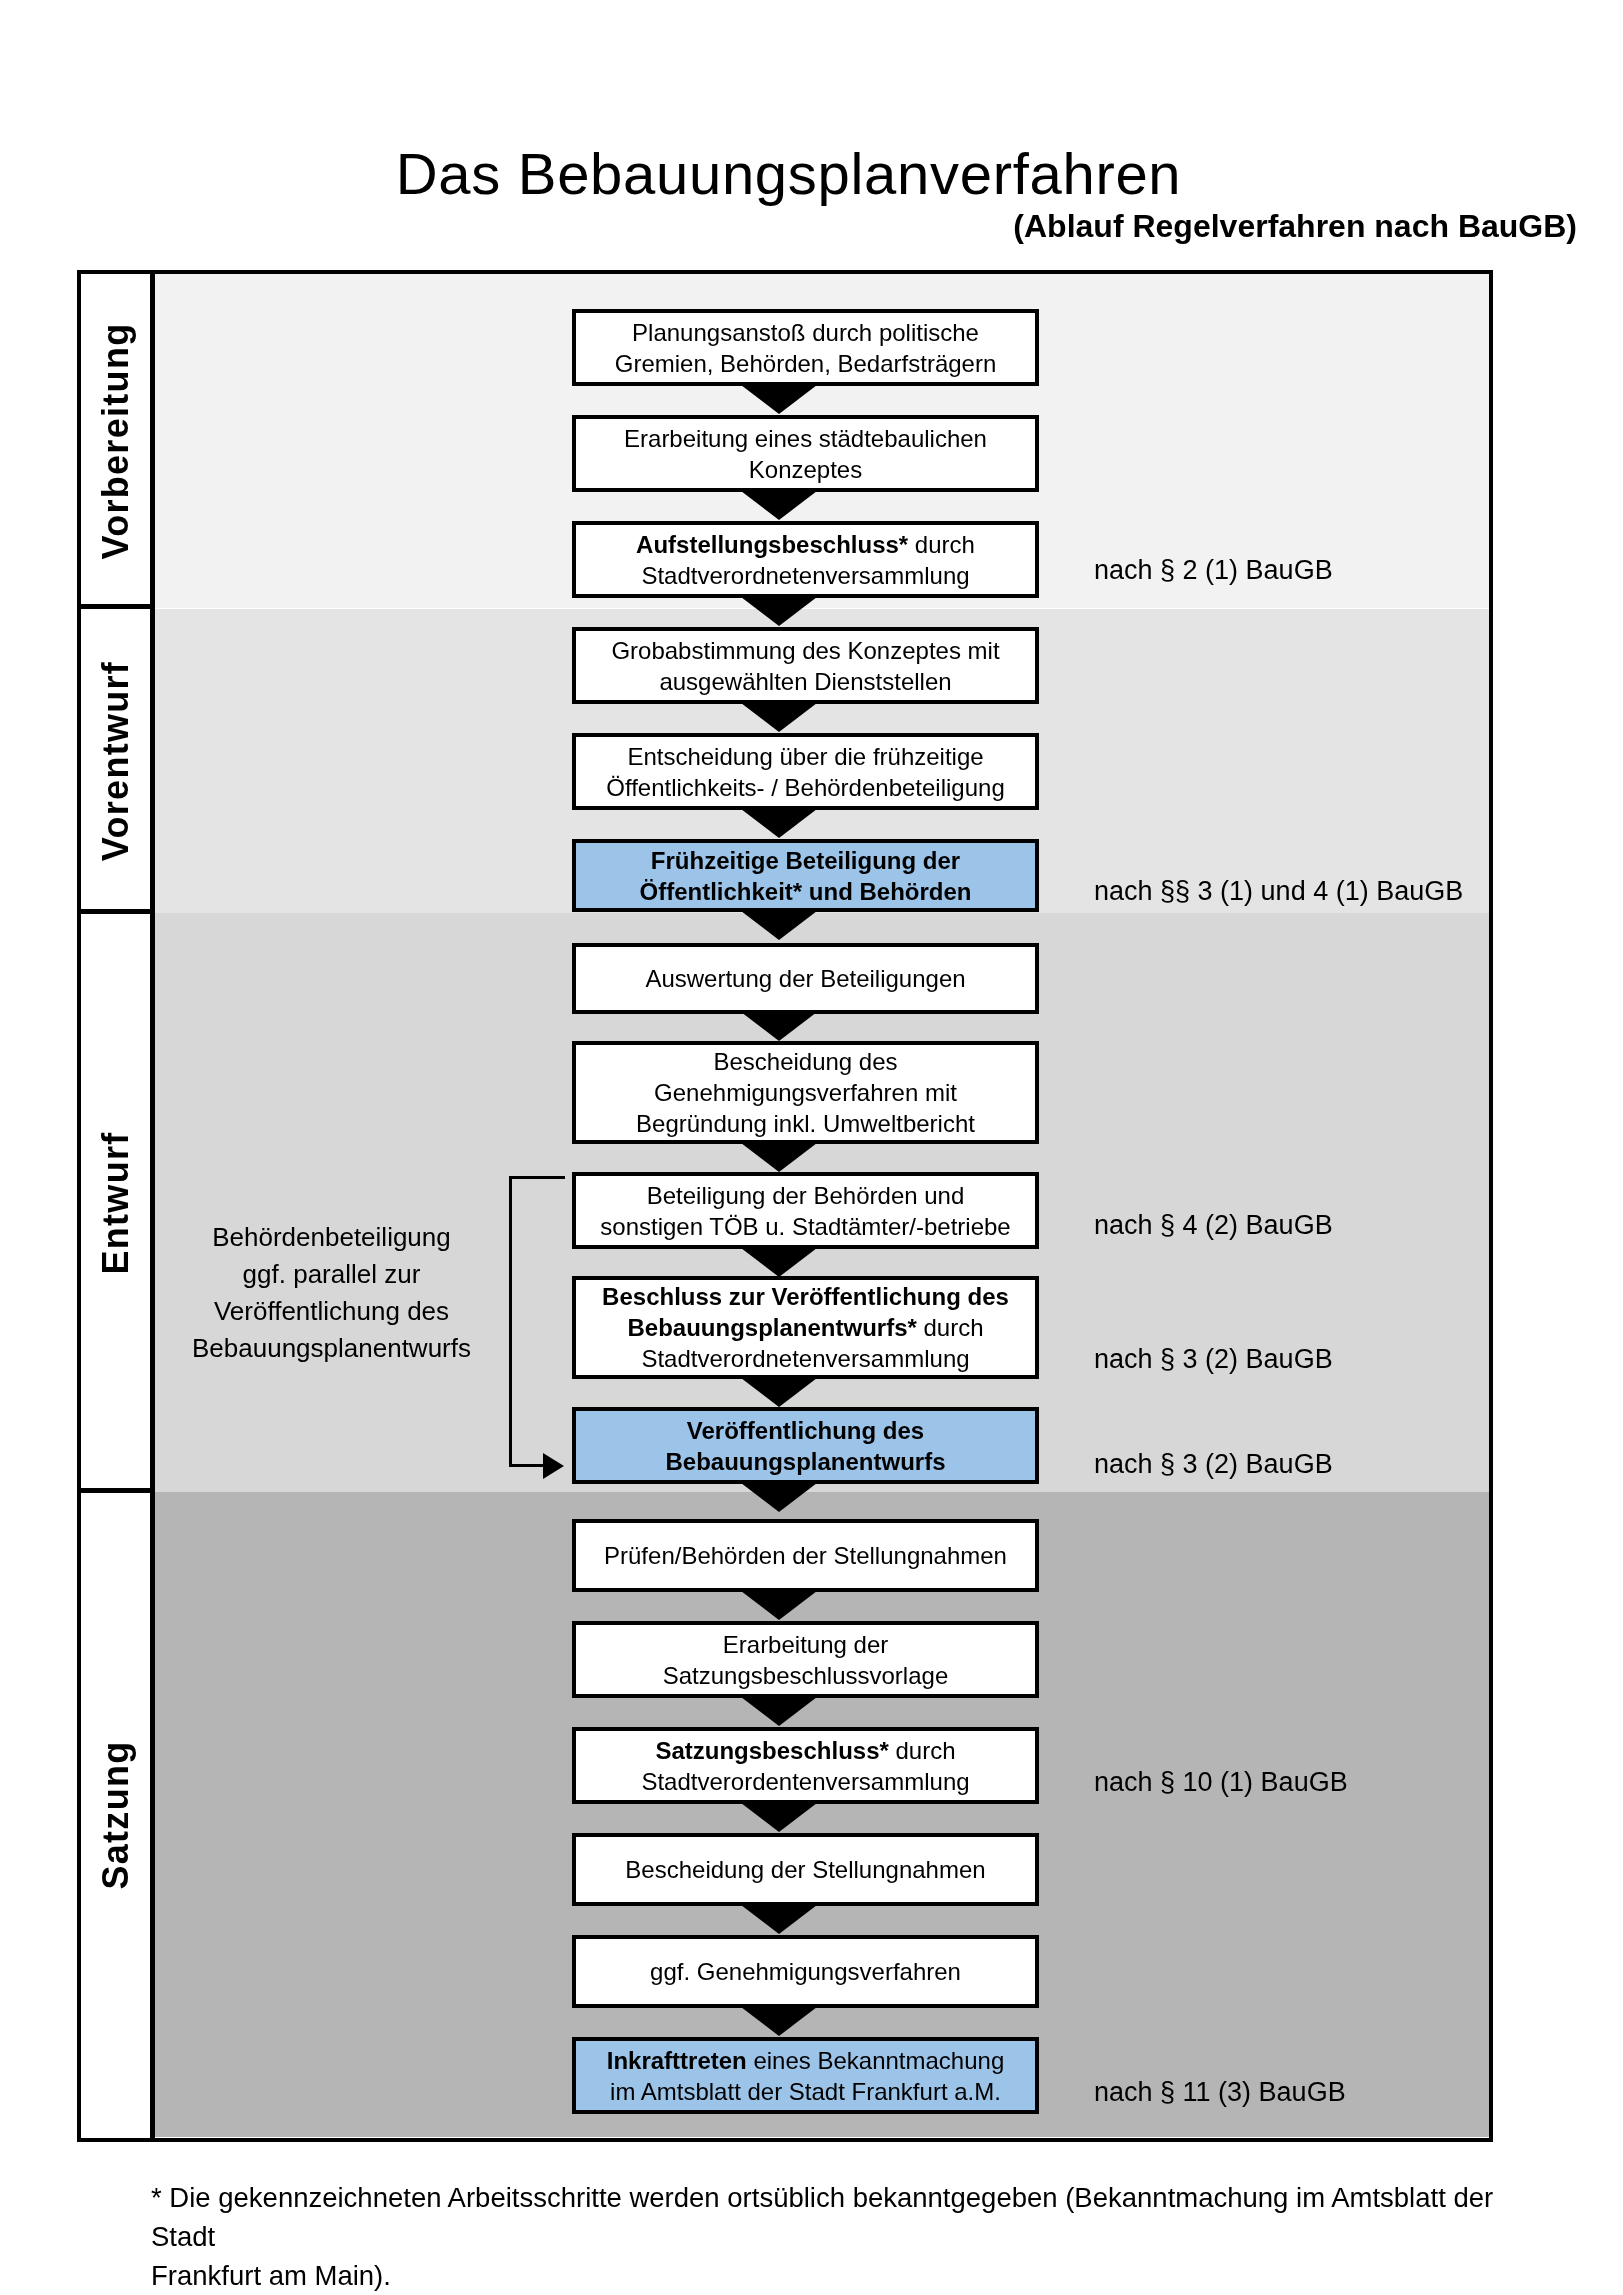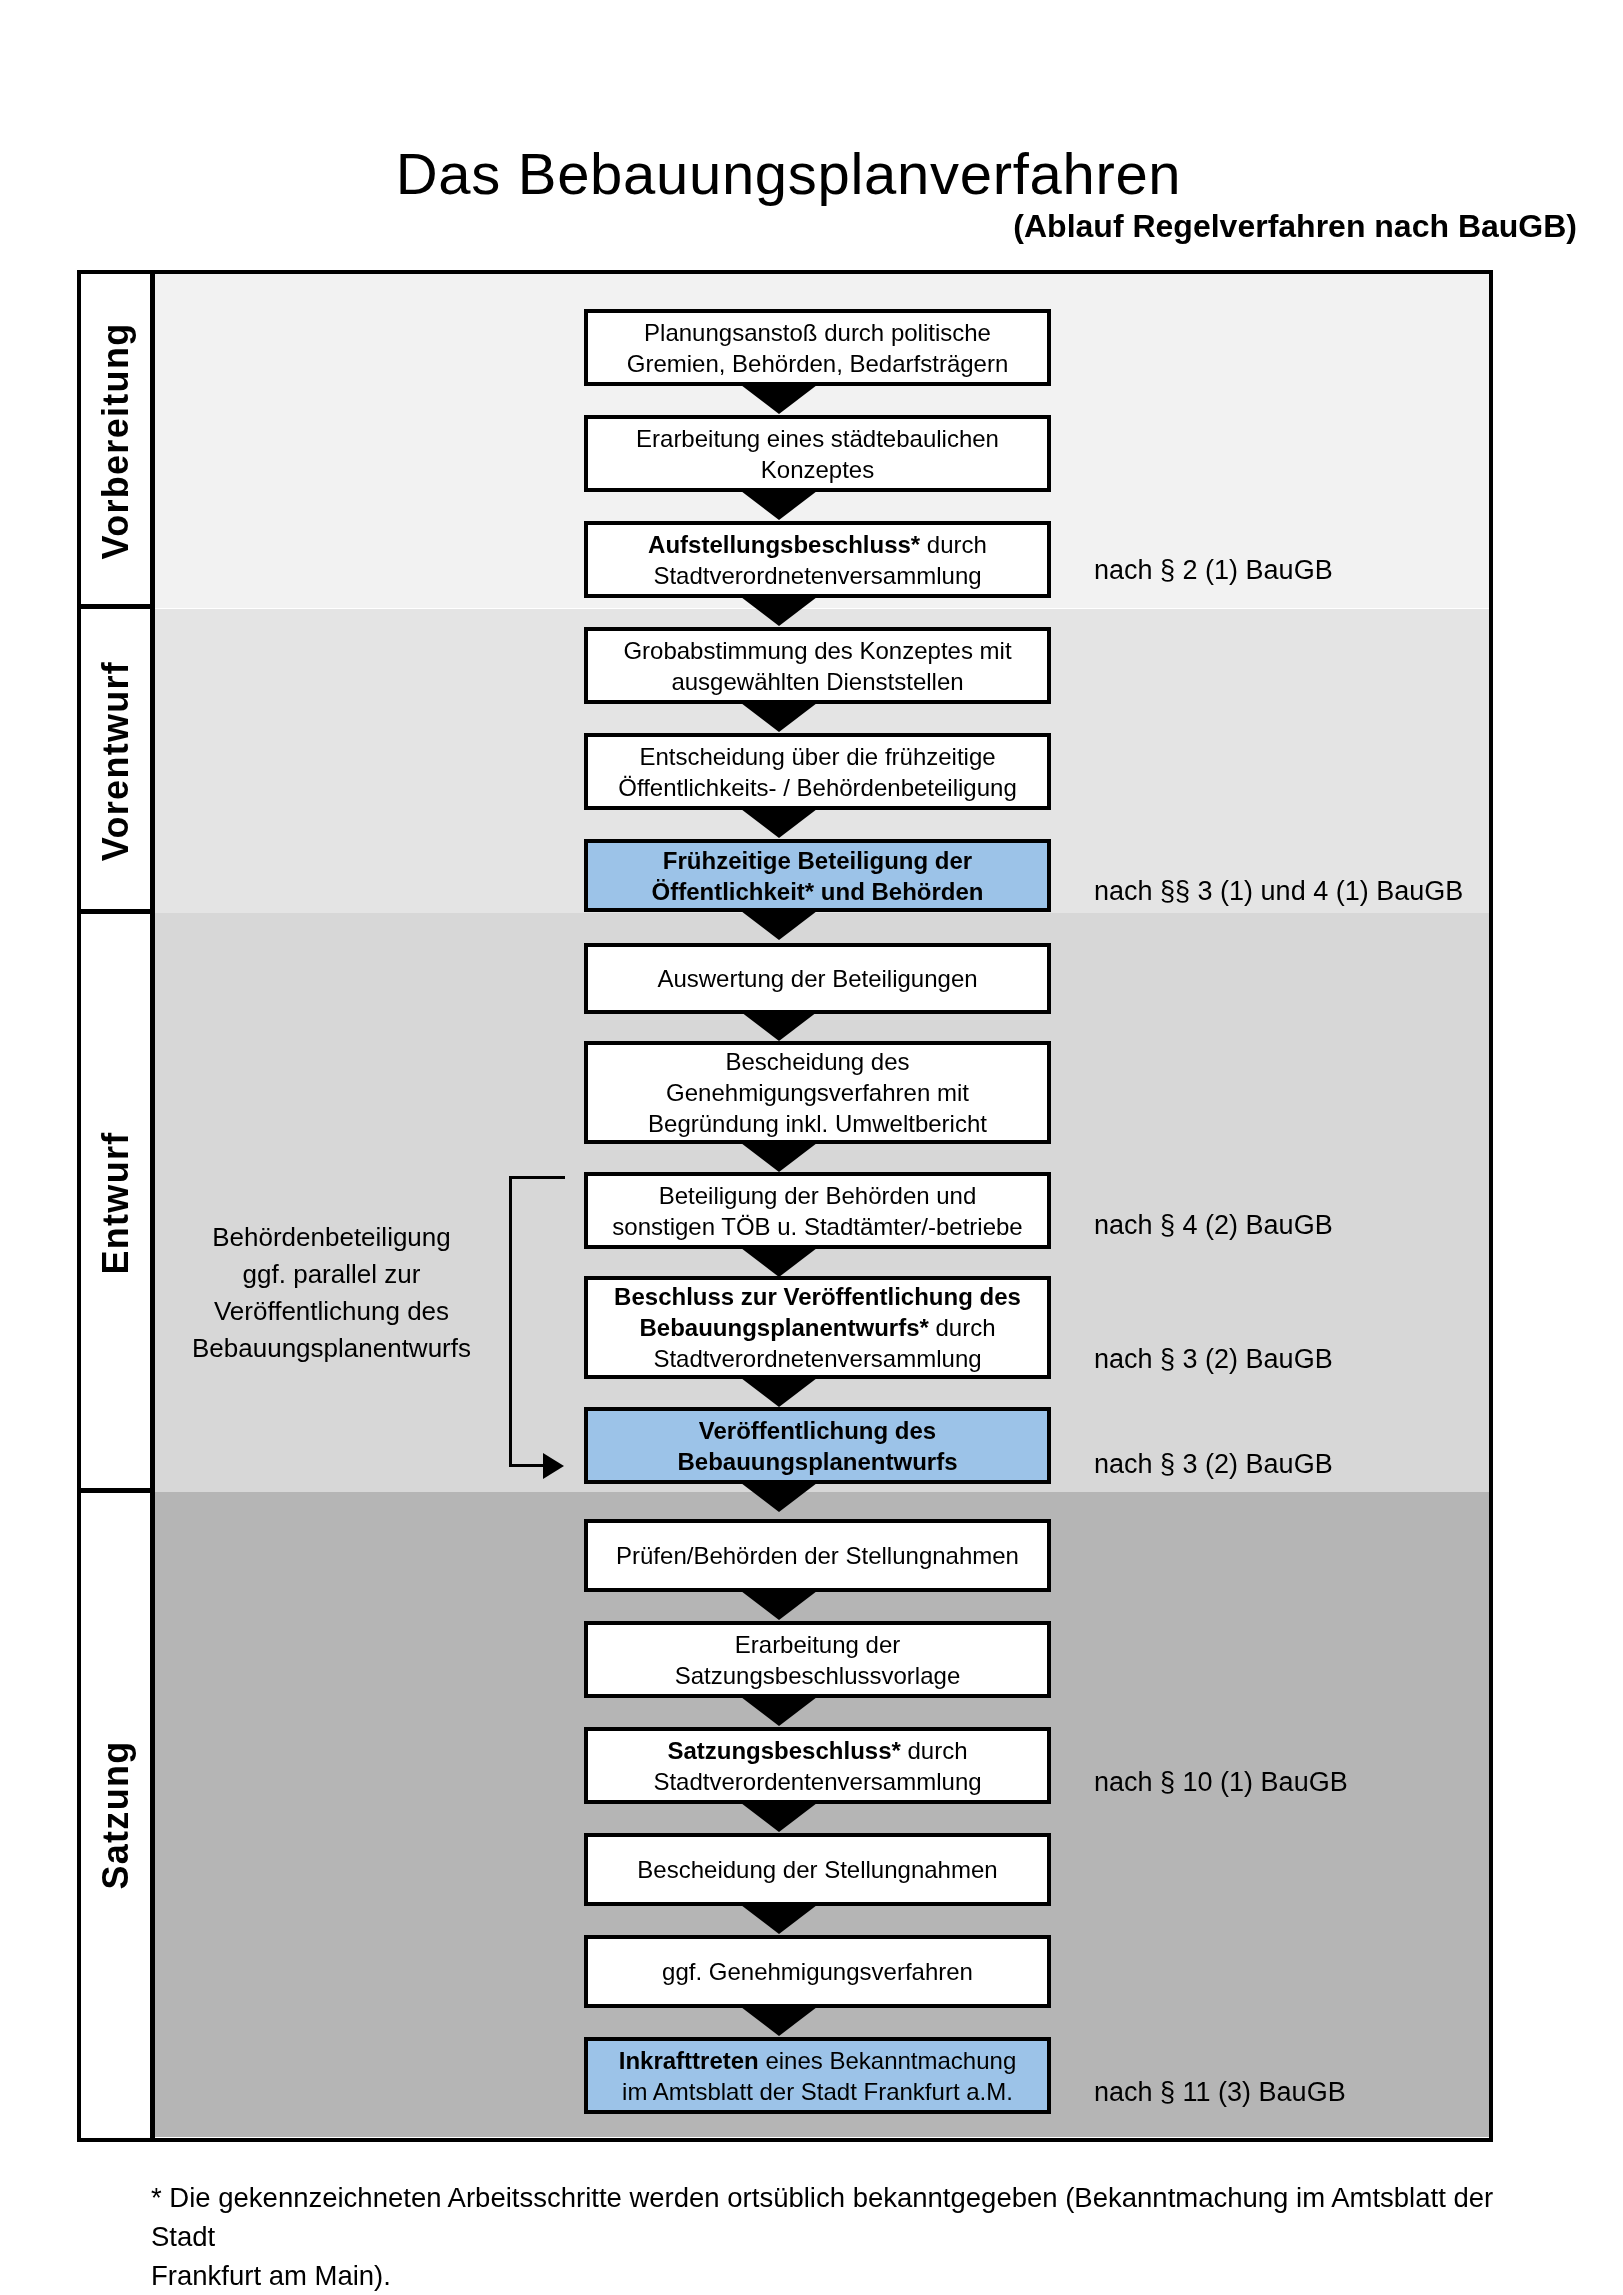--- a/index.html
+++ b/index.html
@@ -35,21 +35,21 @@
     left:150px;top:270px;width:4.6px;height:1872px;background:#000;
   }
   .phase-label{
     transform:translate(-50%,-50%) rotate(-90deg);
     transform-origin:center;
     white-space:nowrap;
     font-size:36px;font-weight:bold;letter-spacing:1.3px;
   }
   .band{left:154px;width:1335px;}
   .box{
-    left:584px;width:467px;
+    left:572px;width:467px;
     border:4.6px solid #000;box-sizing:border-box;
     background:#ffffff;
     display:flex;flex-direction:column;justify-content:center;
     text-align:center;
     font-size:24px;line-height:31px;
     padding:0 9.2px;
   }
   .box.hl{background:#9cc3e8;}
   .box .b{font-weight:bold;}
   .flow-arrow{

